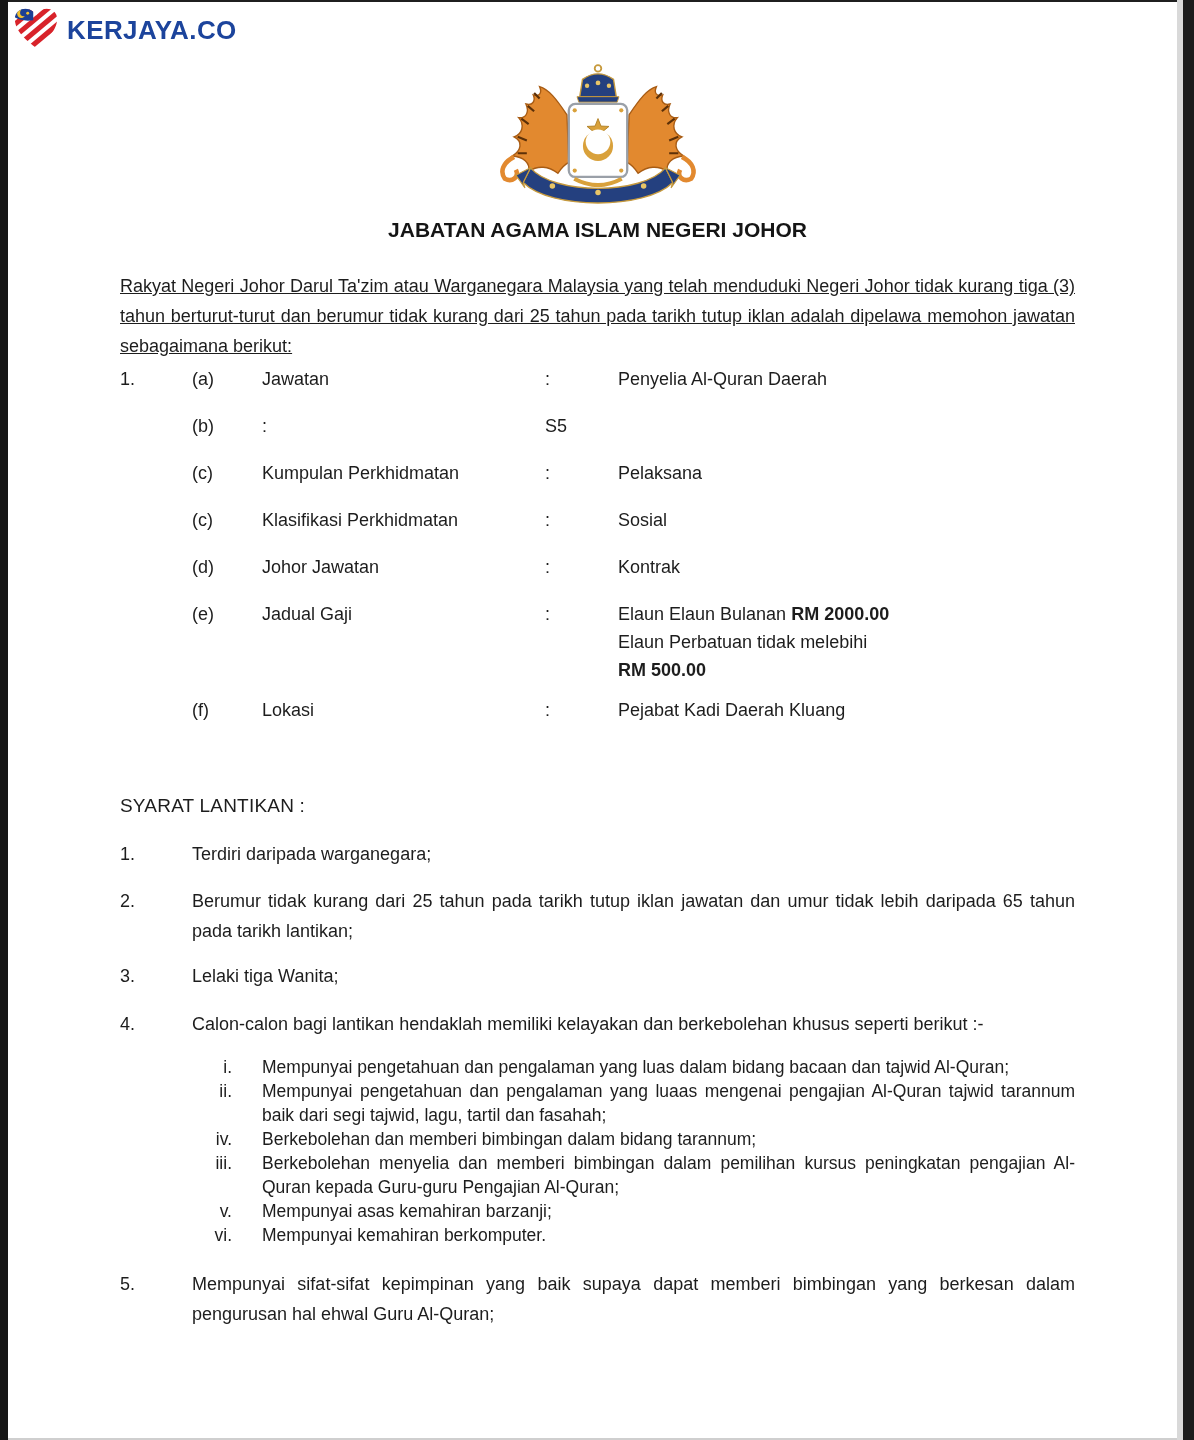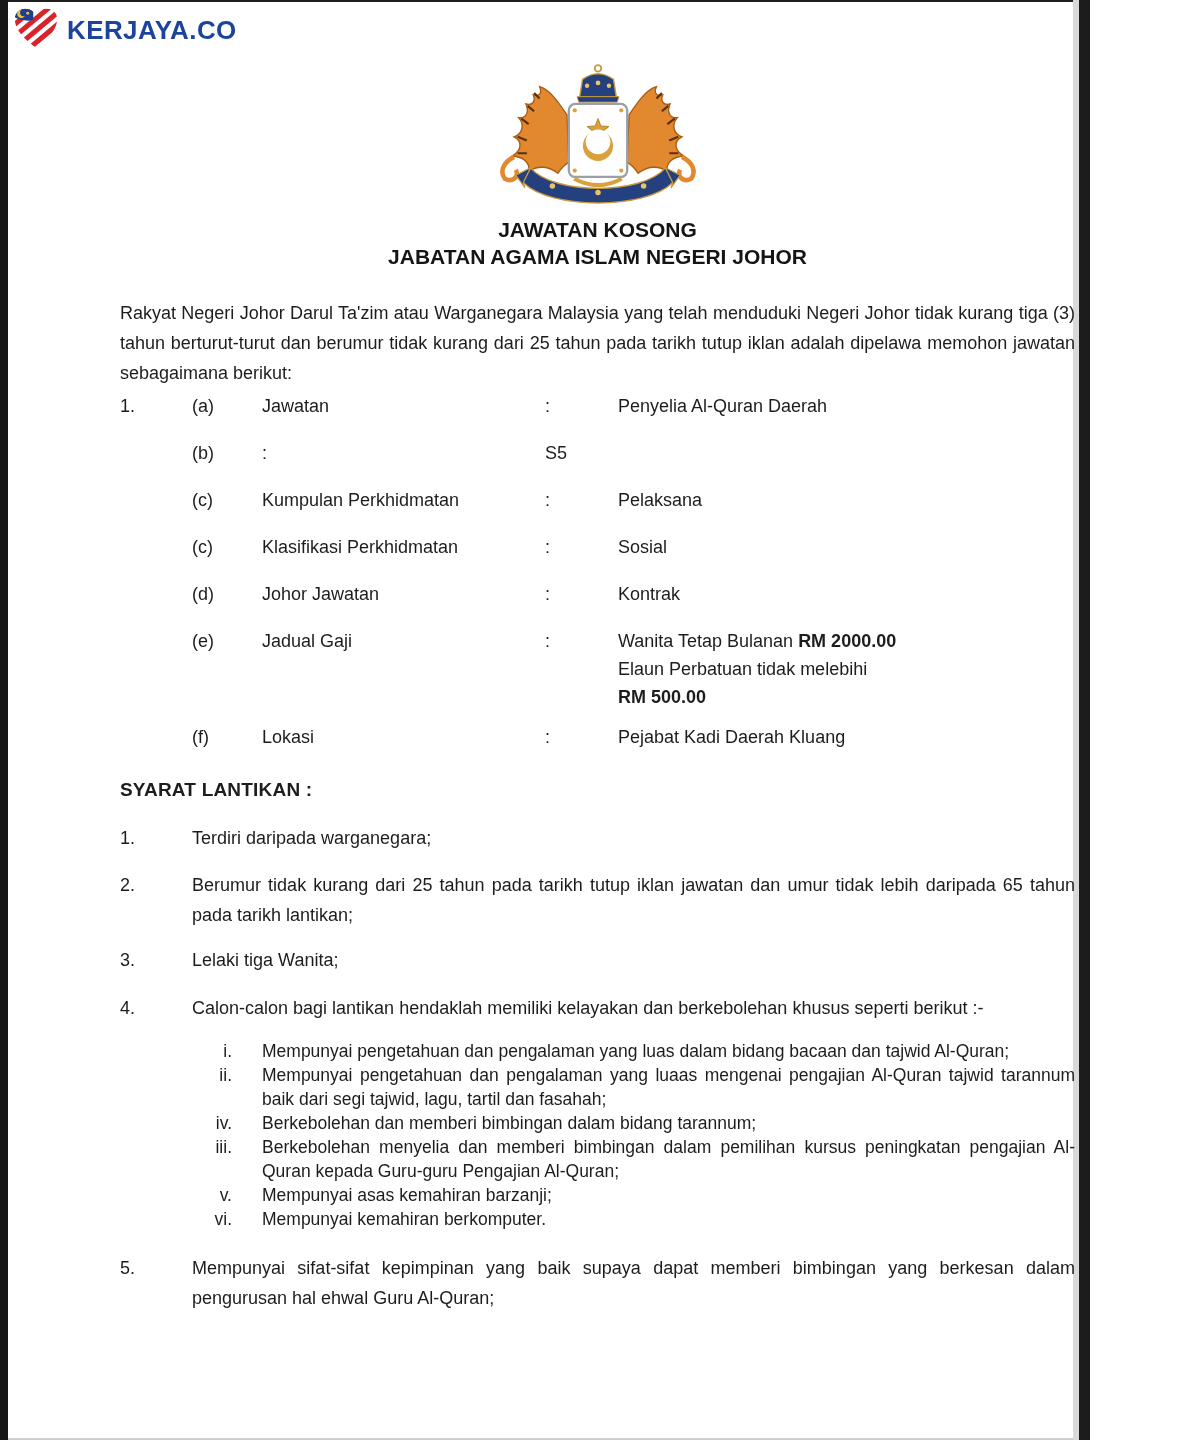--- a/index.html
+++ b/index.html
@@ -1,43 +1,43 @@
 <!DOCTYPE html>
 <html><head>
 <meta charset="utf-8">
 <style>
   * { margin:0; padding:0; box-sizing:border-box; }
   html,body { background:#ffffff; }
   body { font-family:"Liberation Sans", sans-serif; color:#1d1d1d; }
-  .page { position:relative; width:1090px; height:1440px; background:#fff; overflow:hidden; }
+  .page { position:relative; width:1194px; height:1440px; background:#fff; overflow:hidden; }
 
   .edge-top    { position:absolute; top:0; left:0; width:100%; height:2px; background:#1f1f1f; }
   .edge-left   { position:absolute; top:0; left:0; width:8px; height:100%; background:#161616; }
   .edge-right-dark  { position:absolute; top:0; right:0; width:11px; height:100%; background:#1c1c1c; }
   .edge-right-light { position:absolute; top:0; right:11px; width:6px; height:100%; background:#d9d9d9; }
   .edge-bottom { position:absolute; bottom:0; left:8px; right:17px; height:2px; background:#cfcfcf; }
 
   .logo { position:absolute; top:7px; left:13px; display:flex; align-items:center; gap:8px; }
   .logo-text { font-size:26px; font-weight:bold; color:#1c449c; letter-spacing:0.4px; }
 
   .content { position:absolute; left:120px; top:0; width:955px; }
 
   .crest-wrap { margin-top:62px; text-align:center; height:146px; }
 
   .title-block { margin-top:8px; text-align:center; font-weight:bold; font-size:21px; line-height:27px; color:#151515; }
 
-  .intro { margin-top:28px; font-size:18px; line-height:30px; text-align:justify; }
+  .intro { margin-top:28px; font-size:18px; line-height:30px; text-align:justify;text-decoration:underline; }
 
   .details { margin-top:4px; }
   .detail-row { display:grid; grid-template-columns:72px 70px 283px 73px 1fr; font-size:18px; line-height:28px; margin-bottom:19px; }
   .detail-row.salary { margin-bottom:12px; }
   .detail-value { font-weight:normal; }
   .salary-lines .b { font-weight:bold; }
 
-  .syarat-heading { margin-top:28px; font-size:19px; font-weight:bold; letter-spacing:0.2px; }
+  .syarat-heading { margin-top:71px; font-size:19px; font-weight:normal; letter-spacing:0.2px; }
 
   .s-item { display:grid; grid-template-columns:72px 1fr; font-size:18px; line-height:30px; }
   .s-item .s-text { text-align:justify; }
   .mt22 { margin-top:22px; } .mt17 { margin-top:17px; } .mt15 { margin-top:15px; } .mt18 { margin-top:18px; }
 
   .sublist { margin-top:16px; }
   .sub-item { display:grid; grid-template-columns:40px 1fr; column-gap:30px; font-size:17.5px; line-height:24px; }
   .sub-num { text-align:right; }
   .sub-text { text-align:justify; }
 </style>
@@ -113,21 +113,20 @@
         <path d="M94 128 q26 14 52 0" stroke="#d9a13b" stroke-width="4.5" fill="none"></path>
         <path d="M46 116 L30 124 L40 138 L38 132 Z" fill="#24407f" stroke="#c79a3d" stroke-width="1.2"></path>
         <path d="M194 116 L210 124 L200 138 L202 132 Z" fill="#24407f" stroke="#c79a3d" stroke-width="1.2"></path>
         <circle cx="70" cy="136" r="3" fill="#e8c567"></circle>
         <circle cx="120" cy="143" r="3" fill="#e8c567"></circle>
         <circle cx="170" cy="136" r="3" fill="#e8c567"></circle>
       </svg>
     </div>
 
     <div class="title-block">
-      <div>JAWATAN KOSONG</div>
       <div>JABATAN AGAMA ISLAM NEGERI JOHOR</div>
     </div>
 
     <p class="intro">Rakyat Negeri Johor Darul Ta'zim atau Warganegara Malaysia yang telah menduduki Negeri Johor tidak kurang tiga (3) tahun berturut-turut dan berumur tidak kurang dari 25 tahun pada tarikh tutup iklan adalah dipelawa memohon jawatan sebagaimana berikut:</p>
 
     <div class="details">
       <div class="detail-row">
         <span>1.</span>
         <span>(a)</span>
         <span>Jawatan</span>
@@ -160,21 +159,21 @@
         <span>Johor Jawatan</span>
         <span>:</span>
         <span class="detail-value">Kontrak</span>
       </div>
       <div class="detail-row salary">
         <span></span>
         <span>(e)</span>
         <span>Jadual Gaji</span>
         <span>:</span>
         <span class="salary-lines">
-          <span><span>Wanita Tetap Bulanan </span><span class="b">RM 2000.00</span></span><br>
+          <span><span>Elaun Elaun Bulanan </span><span class="b">RM 2000.00</span></span><br>
           <span>Elaun Perbatuan tidak melebihi</span><br>
           <span class="b">RM 500.00</span>
         </span>
       </div>
       <div class="detail-row">
         <span></span>
         <span>(f)</span>
         <span>Lokasi</span>
         <span>:</span>
         <span class="detail-value">Pejabat Kadi Daerah Kluang</span>

